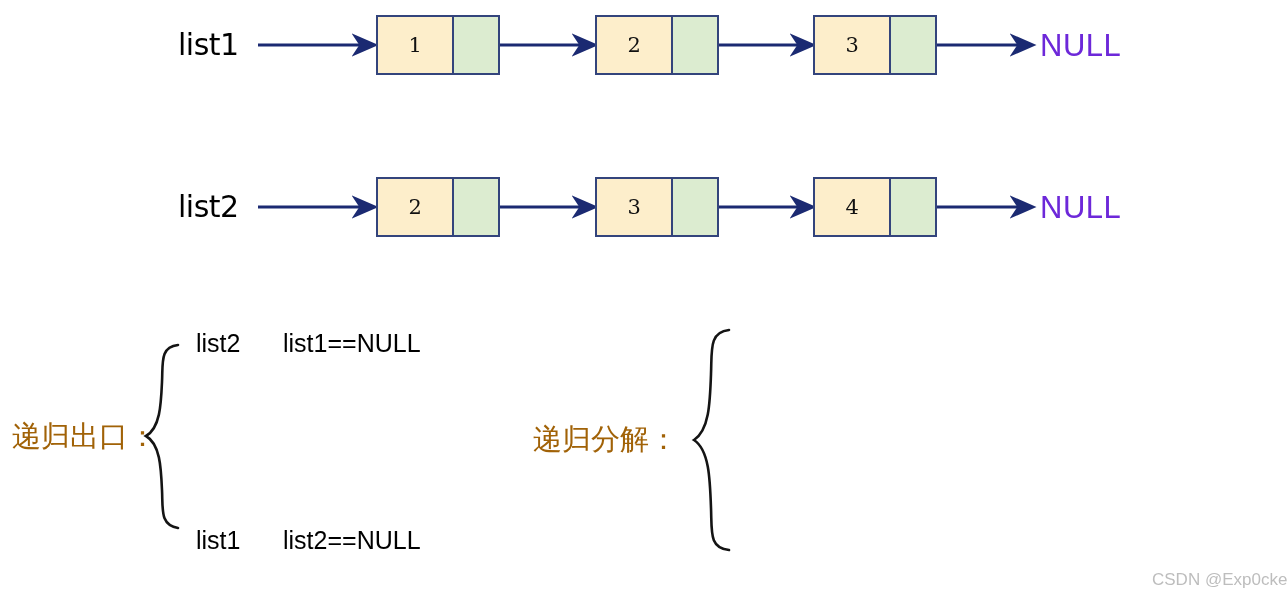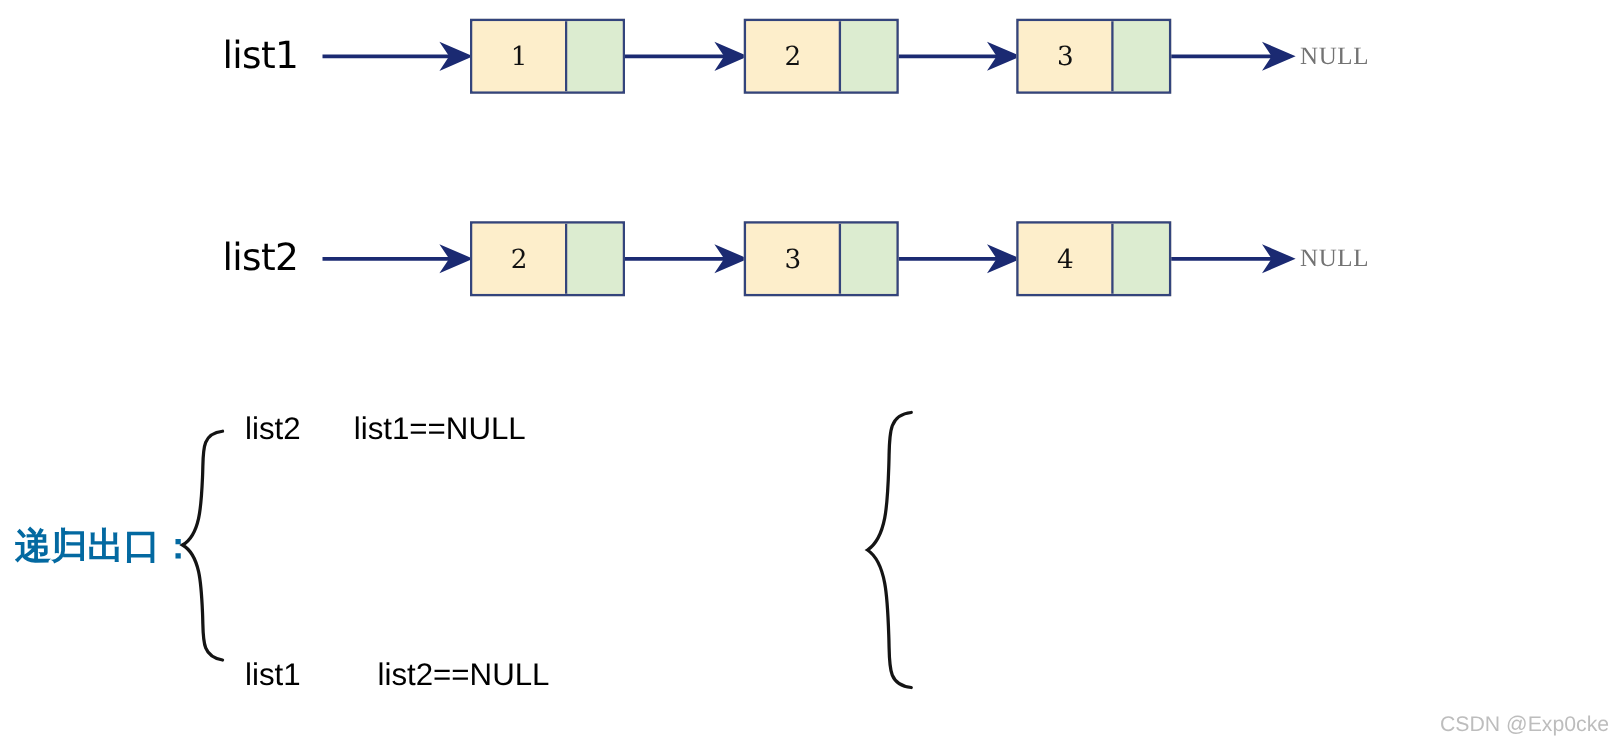--- a/index.html
+++ b/index.html
@@ -28,23 +28,23 @@
   .list-label {
     position: absolute;
     font-family: "DejaVu Sans", sans-serif;
     font-size: 30px;
     color: #000000;
     letter-spacing: -0.5px;
     line-height: 30px;
   }
   .null-label {
     position: absolute;
-    font-family: Liberation Serif, serif;
-    font-size: 20px;
-    color: #737373;
+    font-family: Liberation Sans, sans-serif;
+    font-size: 31px;
+    color: #6d28d9;
     line-height: 31px;
     letter-spacing: 0.5px;
   }
   .node {
     position: absolute;
     height: 60px;
     border: 2px solid #33447c;
     box-sizing: border-box;
     display: flex;
     background: #fdeecb;
@@ -72,24 +72,23 @@
     top: 0;
     width: 1287px;
     height: 596px;
     pointer-events: none;
   }
   
   .cn-label {
     position: absolute;
     font-family: "DejaVu Sans", sans-serif;
     font-size: 29px;
-    color: #0369a1;
+    color: #a16207;
     white-space: nowrap;
     line-height: 29px;
-    font-weight: bold;
   }
   .expr {
     position: absolute;
     font-family: "Liberation Sans", sans-serif;
     font-size: 25px;
     color: #000000;
     white-space: nowrap;
     line-height: 25px;
   }
   .expr.bold {
@@ -178,20 +177,21 @@
 
     <span class="null-label" style="left:1040px; top:30px;">NULL</span>
   </div>
 
   <span class="cn-label" style="left:12px; top:422px;">递归出口：</span>
 
   <span class="expr" style="left:196px; top:331px;">list2</span>
   <span class="expr" style="left:283px; top:331px;">list1==NULL</span>
 
   <span class="expr" style="left:196px; top:528px;">list1</span>
-  <span class="expr" style="left:283px; top:528px;margin-left:19px;">list2==NULL</span>
+  <span class="expr" style="left:283px; top:528px;">list2==NULL</span>
 
+  <span class="cn-label" style="left:533px; top:425px;">递归分解：</span>
 
 
 
   <span class="watermark" style="left:1152px; top:570px;">CSDN @Exp0cker</span>
 
 </div>
 
 </body></html>

